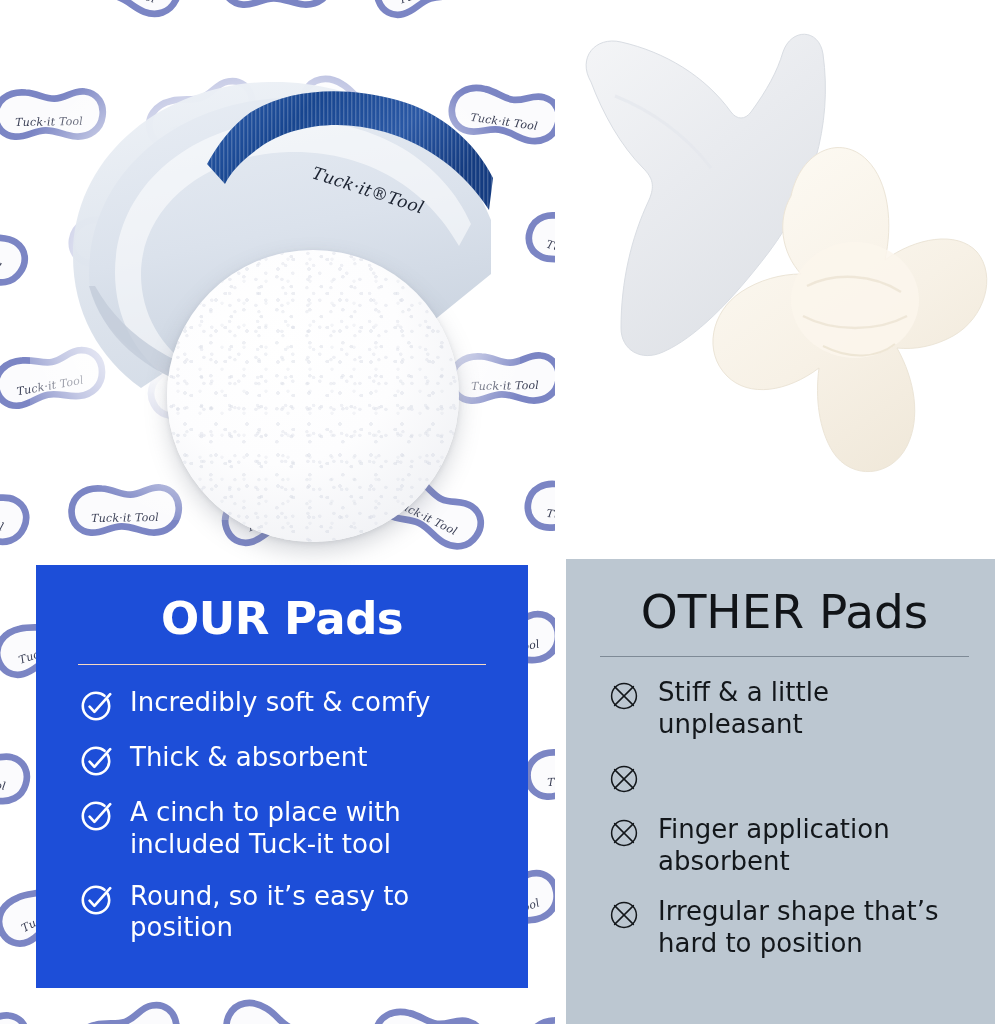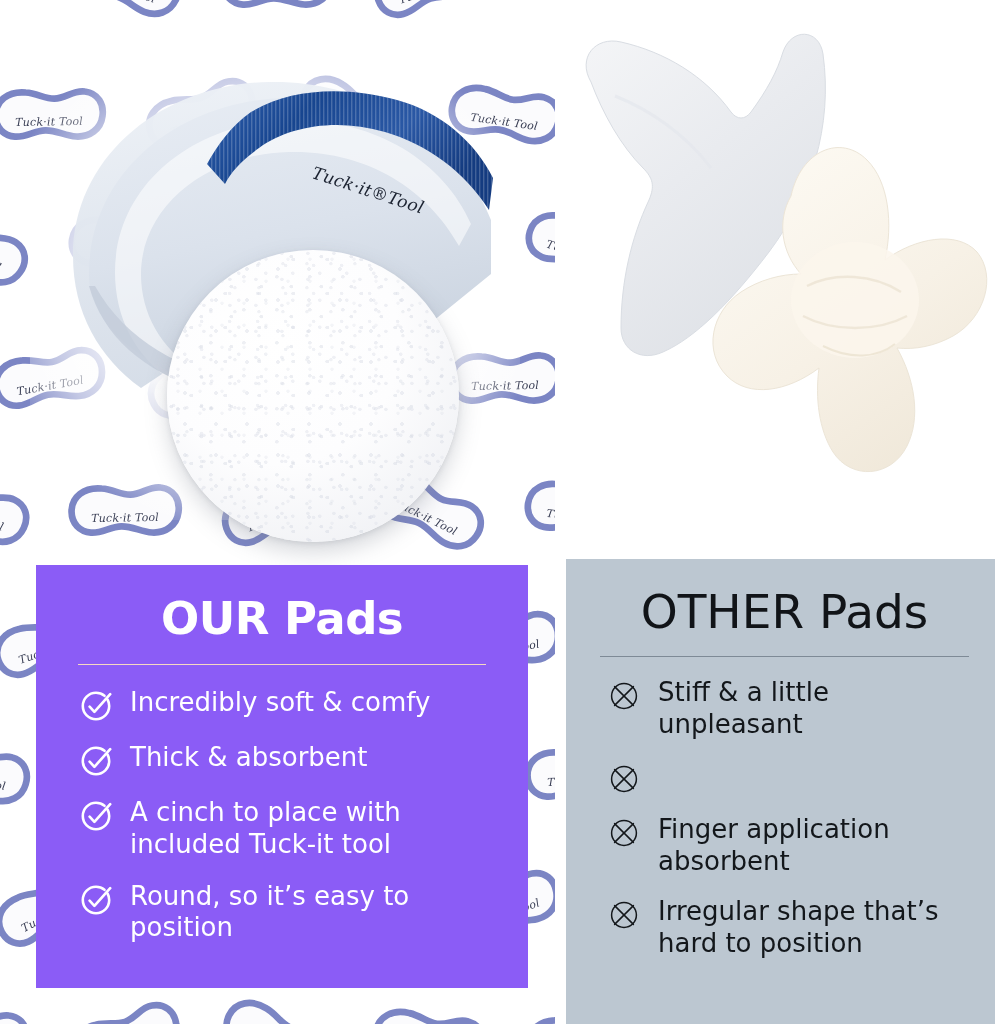--- a/index.html
+++ b/index.html
@@ -121,21 +121,21 @@
   
   .panel {
     position: absolute;
     box-sizing: border-box;
   }
   .panel-ours {
     left: 36px;
     top: 565px;
     width: 492px;
     height: 423px;
-    background: #8b5cf6;
+    background: #1d4ed8;
     padding: 16px 28px 0 28px;
   }
   .panel-other {
     left: 566px;
     top: 559px;
     width: 429px;
     height: 469px;
     background: #BCC7D1;
     padding: 12px 18px 0 26px;
   }

